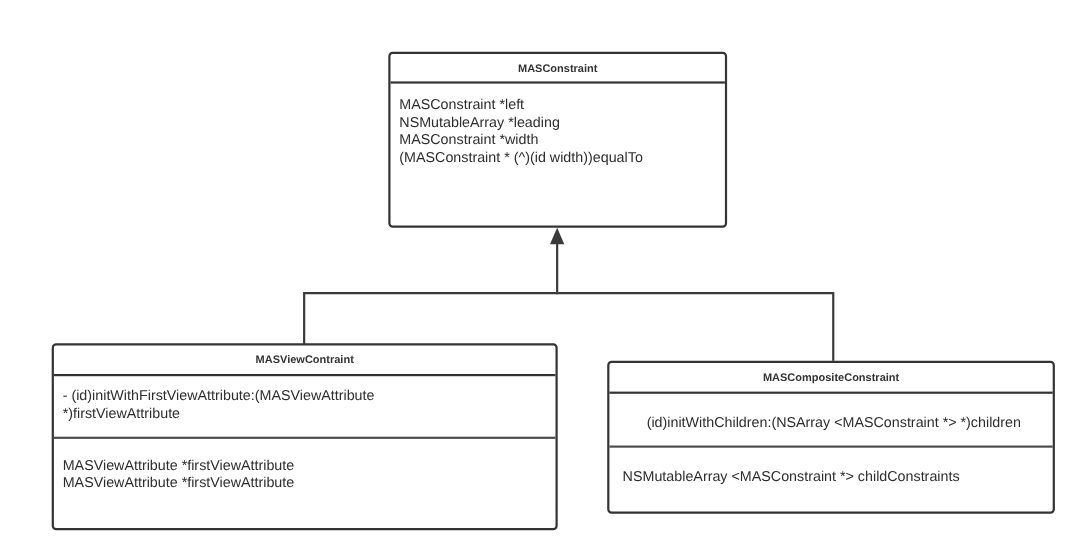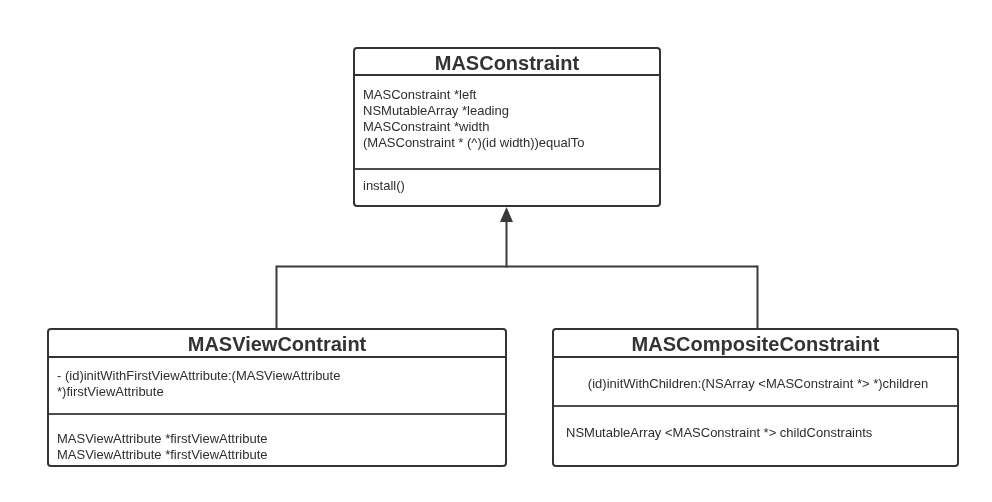--- a/index.html
+++ b/index.html
@@ -26,21 +26,21 @@
     box-sizing: border-box;
     background: #ffffff;
     border: 2px solid #333333;
     border-radius: 4px;
     font-size: 13px;
     line-height: 16px;
   }
   .class-title {
     box-sizing: border-box;
     font-weight: bold;
-    font-size: 20px;
+    font-size: 10px;
     text-align: center;
     color: #333333;
     border-bottom: 2px solid #333333;
   }
   .compartment {
     box-sizing: border-box;
     white-space: nowrap;
     overflow: hidden;
   }
   .compartment.sep {
@@ -48,21 +48,21 @@
   }
   .line { display: block; }
 
   
   #box-parent { left: 353px; top: 47px; width: 308px; height: 160px; }
   #box-parent .class-title { height: 27px; padding-top: 6px; }
   #box-parent .attrs   { height: 92px; padding: 11px 8px 0 8px; }
   #box-parent .methods { height: 35px; padding: 8px 8px 0 8px; }
 
   
-  #box-left { left: 47px; top: 328px; width: 460px; height: 139px; }
+  #box-left { left: 47px; top: 312px; width: 460px; height: 170px; }
   #box-left .class-title { height: 28px; padding-top: 6px; }
   #box-left .sec1 { height: 55px; padding: 10px 8px 0 8px; }
   #box-left .sec2 { height: 52px; padding: 16px 8px 0 8px; }
 
   
   #box-right { left: 552px; top: 328px; width: 407px; height: 139px; }
   #box-right .class-title { height: 28px; padding-top: 6px; }
   #box-right .sec1 { height: 47px; padding: 18px 8px 0 13px; text-align: center; }
   #box-right .sec2 { height: 52px; padding: 18px 8px 0 12px; }
 </style>
@@ -82,23 +82,20 @@
   </svg>
 
   <div class="class-box" id="box-parent">
     <div class="class-title">MASConstraint</div>
     <div class="compartment attrs">
       <span class="line">MASConstraint *left</span>
       <span class="line">NSMutableArray *leading</span>
       <span class="line">MASConstraint *width</span>
       <span class="line">(MASConstraint * (^)(id width))equalTo</span>
     </div>
-    <div class="compartment methods sep">
-      <span class="line">install()</span>
-    </div>
   </div>
 
   <div class="class-box" id="box-left">
     <div class="class-title">MASViewContraint</div>
     <div class="compartment sec1">
       <span class="line">- (id)initWithFirstViewAttribute:(MASViewAttribute</span>
       <span class="line">*)firstViewAttribute</span>
     </div>
     <div class="compartment sec2 sep">
       <span class="line">MASViewAttribute *firstViewAttribute</span>

